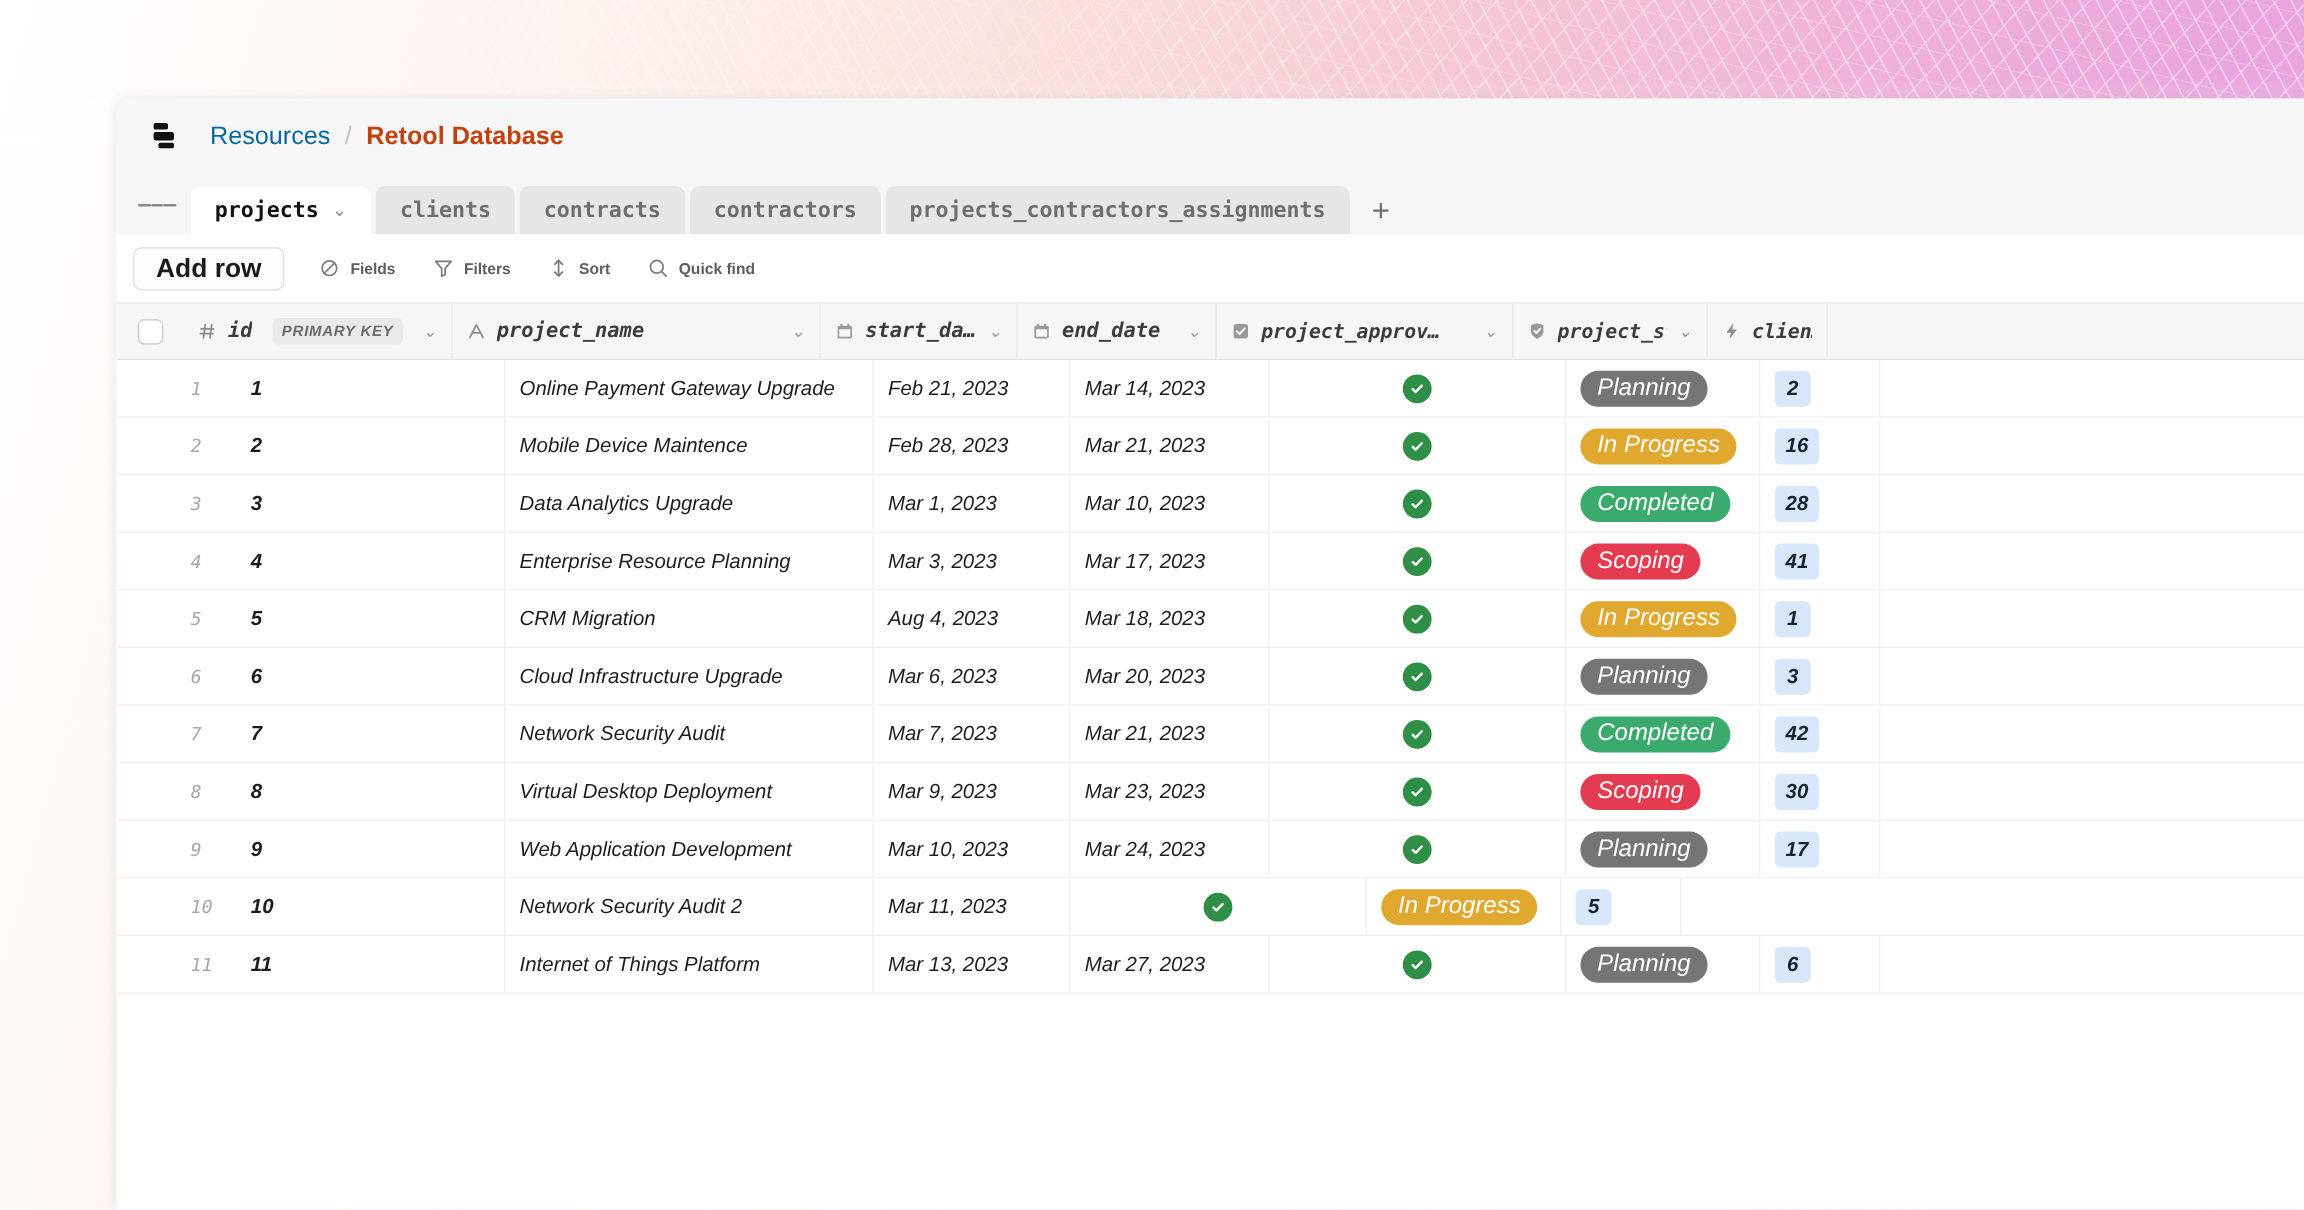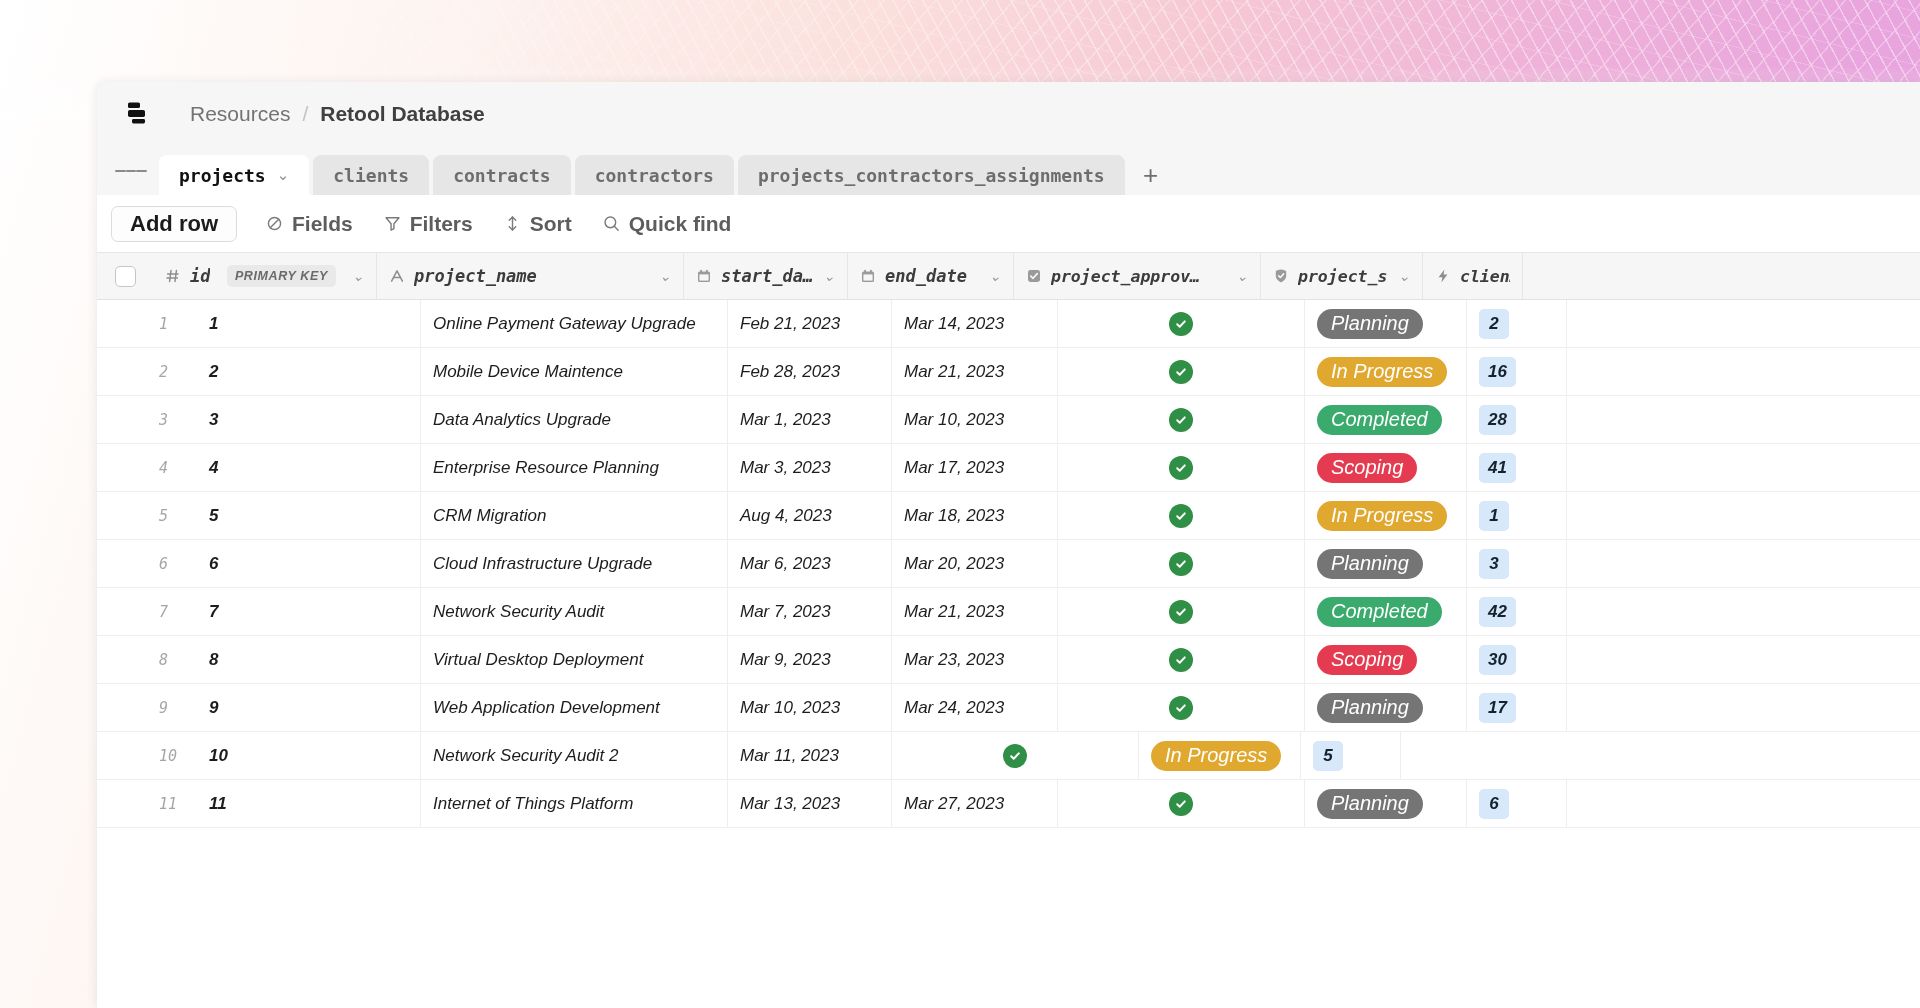--- a/index.html
+++ b/index.html
@@ -51,23 +51,23 @@
 
   
   #header-bar {
     height: 64px;
     display: flex; align-items: center;
     padding-left: 26px;
     background: #f6f6f6;
   }
   .db-logo { width: 30px; height: 30px; display:block; margin-right: 22px; flex: none; }
   .crumbs { display: flex; align-items: center; gap: 12px; font-size: 21px; }
-  .crumb-parent { color: #737373; font-weight: 400; margin-left: 15px; }
+  .crumb-parent { color: #0369a1; font-weight: 400; }
   .crumb-sep { color: #c2c2c2; font-weight: 400; }
-  .crumb-current { color: #404040; font-weight: 700; }
+  .crumb-current { color: #c2410c; font-weight: 700; }
 
   
   #tab-bar {
     height: 49px;
     display: flex; align-items: flex-end;
     padding-left: 18px;
     background: #f6f6f6;
   }
   .hamburger { width: 32px; height: 49px; display:flex; align-items:center; justify-content:center; margin-right: 12px; flex:none; }
   .hamburger span { display:block; width: 22px; height: 2px; background: #8a8a8a; margin: 2.5px 0; border-radius: 1px; }
@@ -113,21 +113,21 @@
     border-radius: 7px;
     font-size: 22px; font-weight: 700; color: #1b1b1b;
     cursor: pointer;
     margin-right: 10px;
   }
   .tool-item {
     height: 36px;
     display:flex; align-items:center; gap: 8px;
     padding: 0 12px;
     border-radius: 7px;
-    font-size: 21px; font-weight: 700; color: #5d5d5d;
+    font-size: 13px; font-weight: 700; color: #5d5d5d;
     cursor: pointer;
   }
   .tool-item svg { flex: none; display:block; }
 
   
   #grid { font-size: 16px; font-style: italic; }
   .grid-row { display: flex; height: 48px; }
   #grid-header { height: 48px; background: #f6f6f6; border-top: 1px solid #e6e6e6; border-bottom: 1px solid #e2e2e2; }
   .hcell {
     display: flex; align-items: center;

